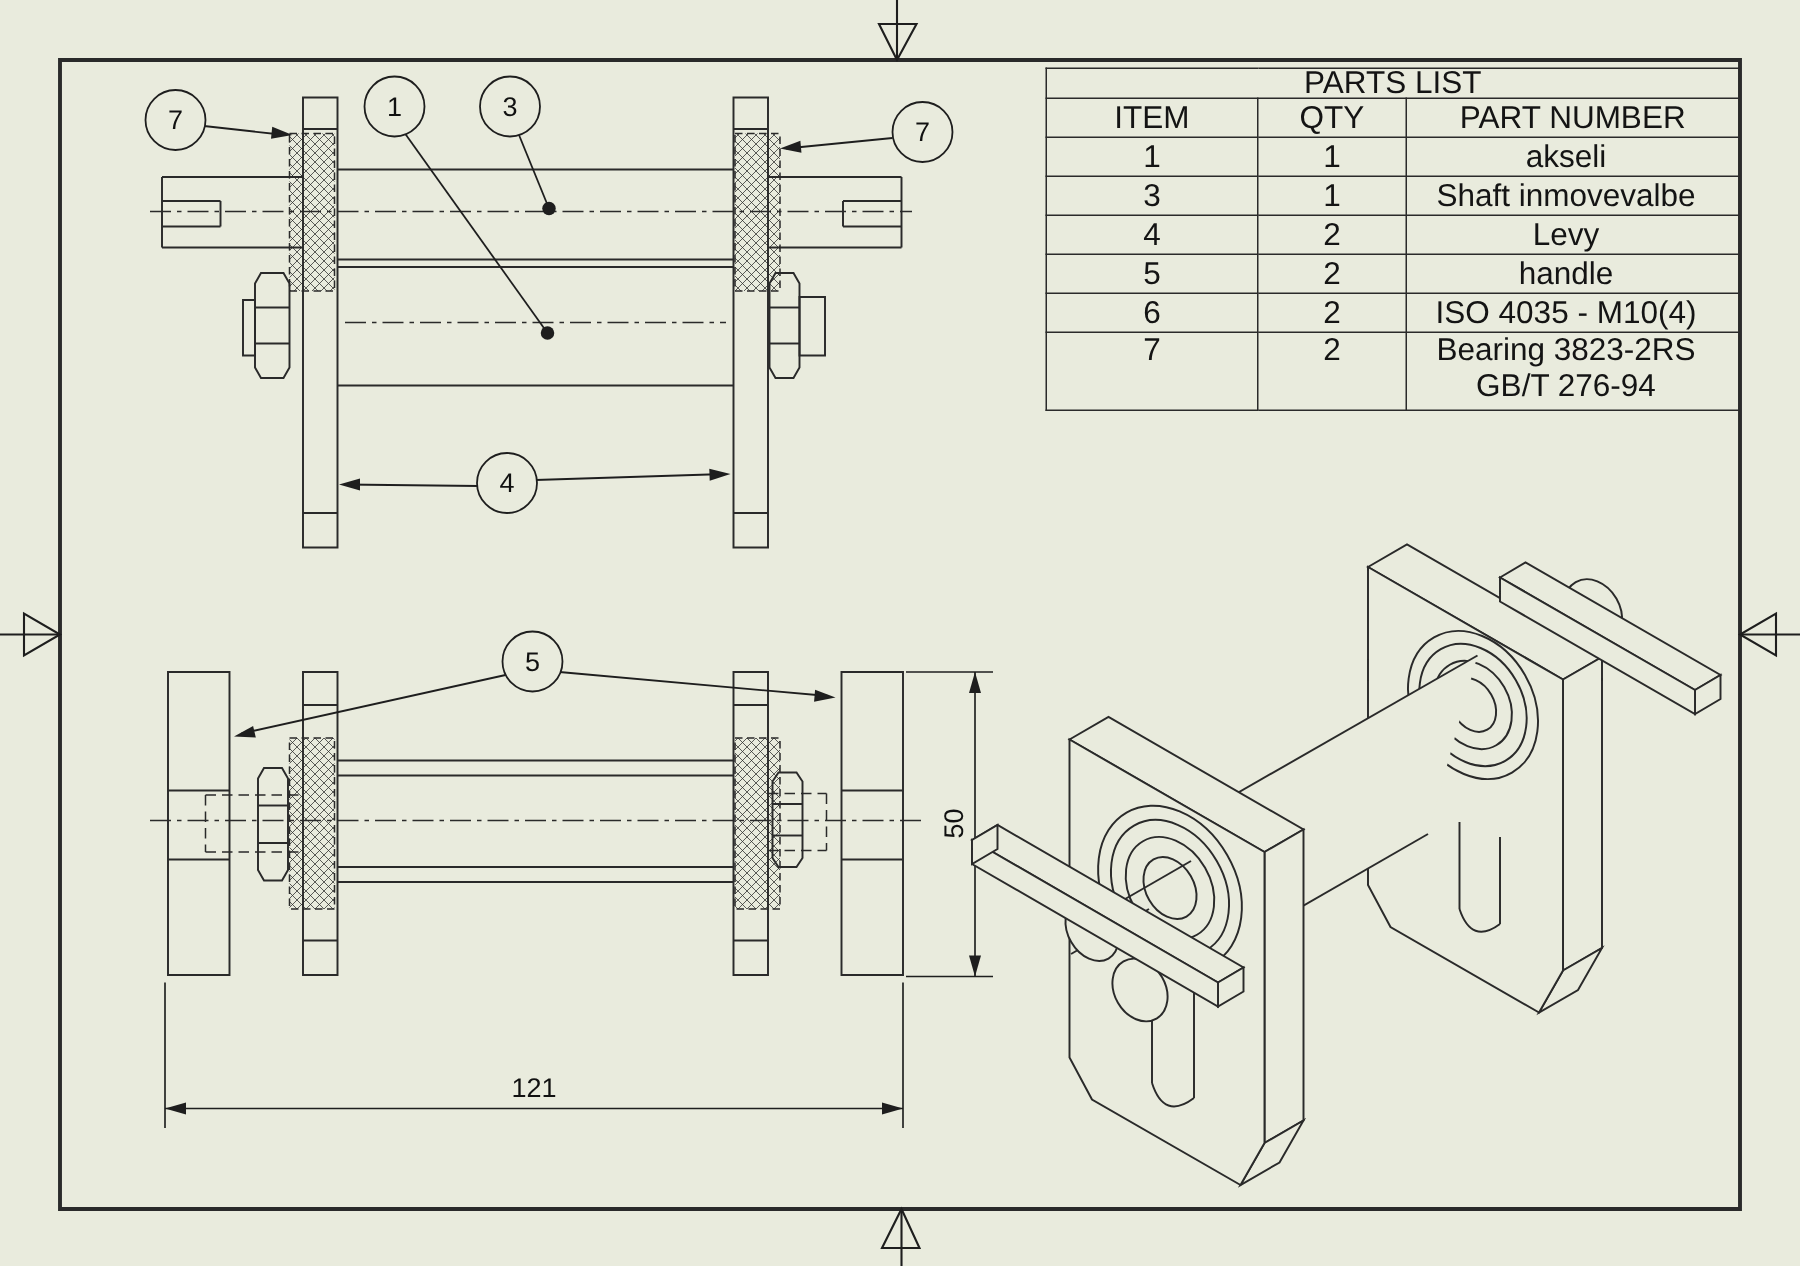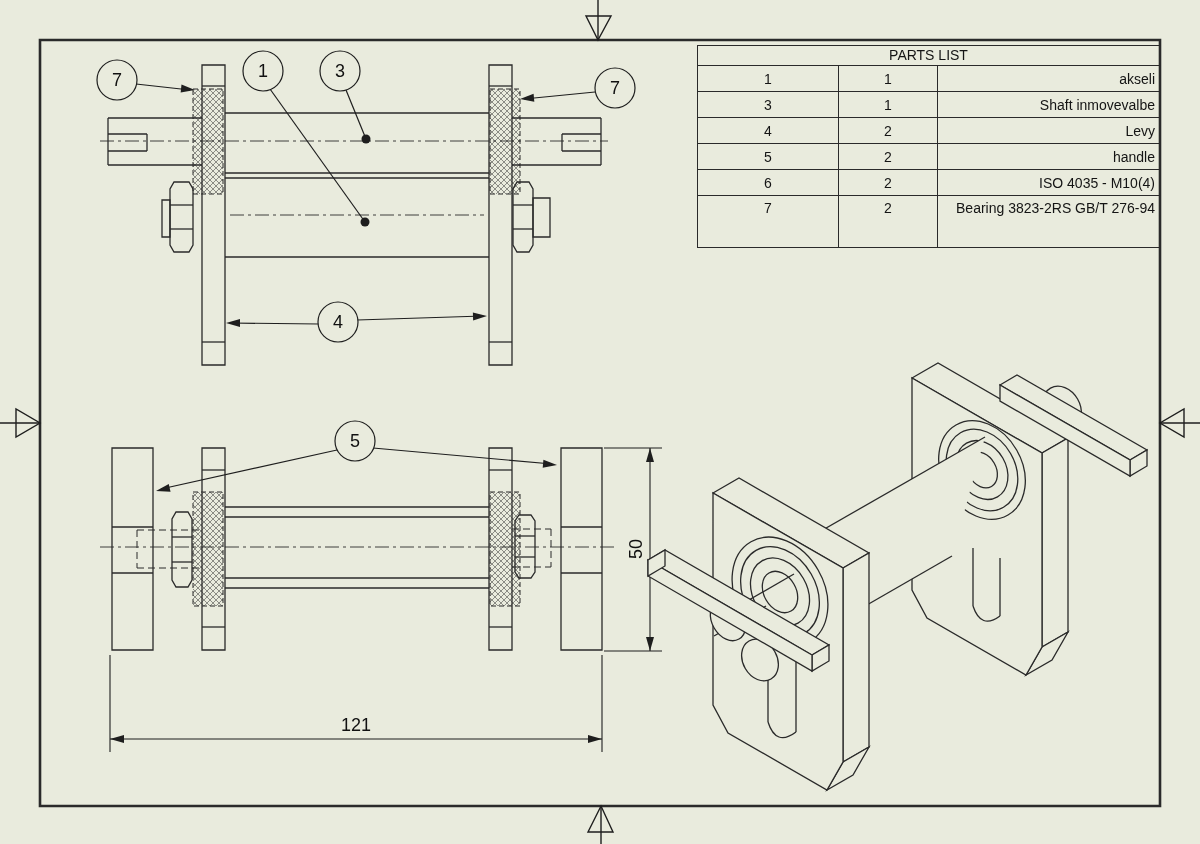--- a/index.html
+++ b/index.html
@@ -6,27 +6,27 @@
   .sheet{position:relative;width:1200px;height:844px;background:#e9ebdd;overflow:hidden;
          font-family:"Liberation Sans",sans-serif;color:#111;}
   .sheet svg{position:absolute;left:0;top:0;}
   svg line,svg path,svg rect,svg circle,svg ellipse,svg polygon{vector-effect:non-scaling-stroke;}
   svg text{font-family:"Liberation Sans",sans-serif;fill:#111;}
   .balloon-num{font-size:18px;text-anchor:middle;}
   .dim-text{font-size:18px;text-anchor:middle;}
 
   
   table.parts{position:absolute;left:697px;top:45px;width:462px;border-collapse:collapse;
-              table-layout:fixed;font-size:14px;color:#141414;}
+              table-layout:fixed;font-size:21px;color:#141414;}
   table.parts td,table.parts th{border:1px solid #2a2a2a;padding:0;vertical-align:middle;
               font-weight:normal;line-height:24px;overflow:hidden;}
   table.parts .title-cell{height:19px;text-align:center;line-height:19px;}
   table.parts .hdr td{height:25px;text-align:center;}
   table.parts .row td{height:25px;text-align:center;}
-  table.parts td.part{text-align:right;padding-left:7px;padding-right:4px;}
+  table.parts td.part{text-align:center;padding-left:7px;padding-right:16px;}
   table.parts tr.tall td{height:51px;vertical-align:top;}
 </style>
 </head>
 <body>
 
 <div class="sheet">
 
 <svg width="1200" height="844" viewBox="0 0 1200 844">
   <defs>
     <pattern id="hatch" width="6" height="6" patternUnits="userSpaceOnUse">
@@ -301,20 +301,25 @@
 <table class="parts">
   <colgroup>
         <col style="width:141px">
         <col style="width:99px">
         <col style="width:222px">
       </colgroup>
   <tbody>
     <tr>
       <td colspan="3" class="title-cell">PARTS LIST</td>
     </tr>
+    <tr class="hdr">
+      <td>ITEM</td>
+      <td>QTY</td>
+      <td>PART NUMBER</td>
+    </tr>
     <tr class="row">
       <td>1</td>
       <td>1</td>
       <td class="part">akseli</td>
     </tr>
     <tr class="row">
       <td>3</td>
       <td>1</td>
       <td class="part">Shaft inmovevalbe</td>
     </tr>

